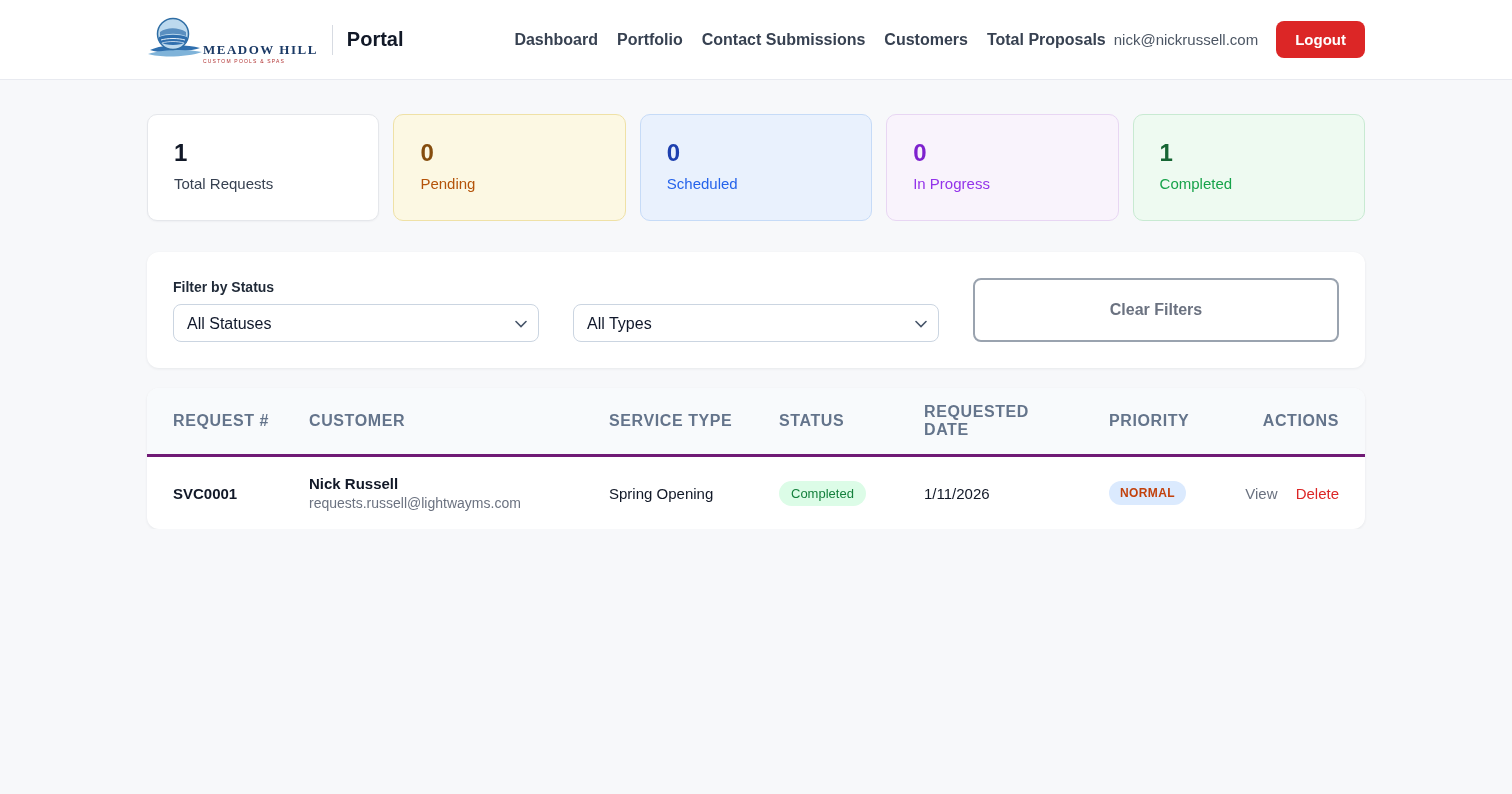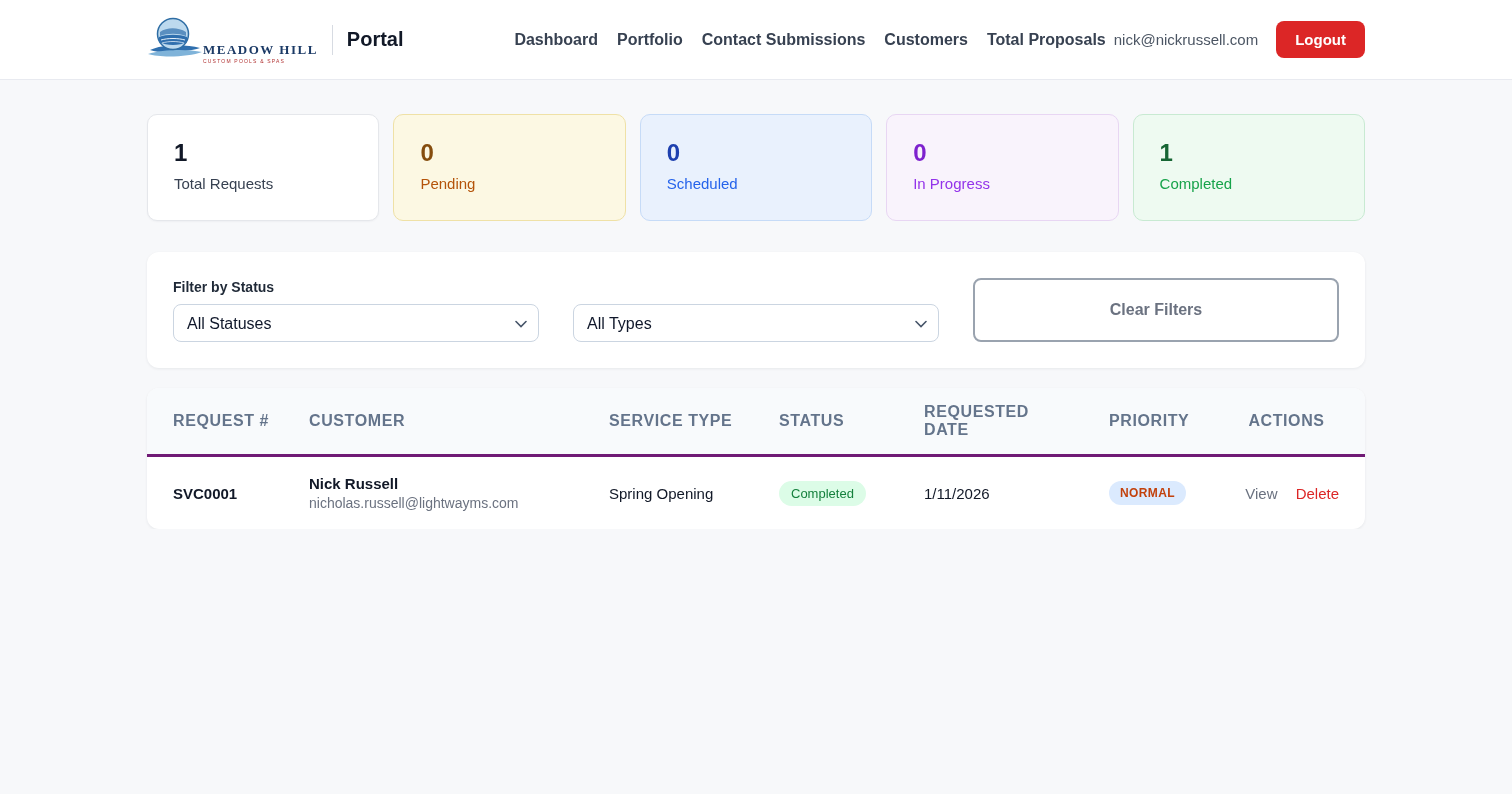--- a/index.html
+++ b/index.html
@@ -93,21 +93,21 @@
     margin-top: 20px; background: #ffffff; border-radius: 12px;
     box-shadow: 0 1px 3px rgba(16,24,40,.07); overflow: hidden;
   }
   table { width: 100%; border-collapse: collapse; table-layout: fixed; }
   thead th {
     background: #f8fafc; font-size: 16px; font-weight: 700; color: #64748b;
     letter-spacing: 0.6px; text-transform: uppercase; text-align: left;
     padding: 15px 16px; border-bottom: 3px solid #701a75;
   }
   thead th:first-child { padding-left: 26px; }
-  thead th:last-child  { padding-right: 26px; text-align: center; }
+  thead th:last-child  { padding-right: 26px; text-align: right; }
   tbody td { padding: 18px 16px; vertical-align: middle; font-size: 15px; color: #111827; }
   tbody td:first-child { padding-left: 26px; }
   tbody td:last-child  { padding-right: 26px; text-align: right; }
   .cell-request { font-weight: 700; }
   .cust-name { font-weight: 600; color: #111827; }
   .cust-email { font-size: 14px; color: #6b7280; margin-top: 3px; }
   .badge-status {
     display: inline-block; background: #dcfce7; color: #15803d;
     border-radius: 999px; padding: 5px 12px; font-size: 13px; font-weight: 500;
   }
@@ -237,21 +237,21 @@
           <th>Requested Date</th>
           <th>Priority</th>
           <th>Actions</th>
         </tr>
       </thead>
       <tbody>
         <tr>
           <td class="cell-request">SVC0001</td>
           <td>
             <div class="cust-name">Nick Russell</div>
-            <div class="cust-email">nicholas.russell@lightwayms.com</div>
+            <div class="cust-email">requests.russell@lightwayms.com</div>
           </td>
           <td>Spring Opening</td>
           <td>
             <span class="badge-status">Completed</span>
           </td>
           <td>1/11/2026</td>
           <td>
             <span class="badge-priority">NORMAL</span>
           </td>
           <td>

